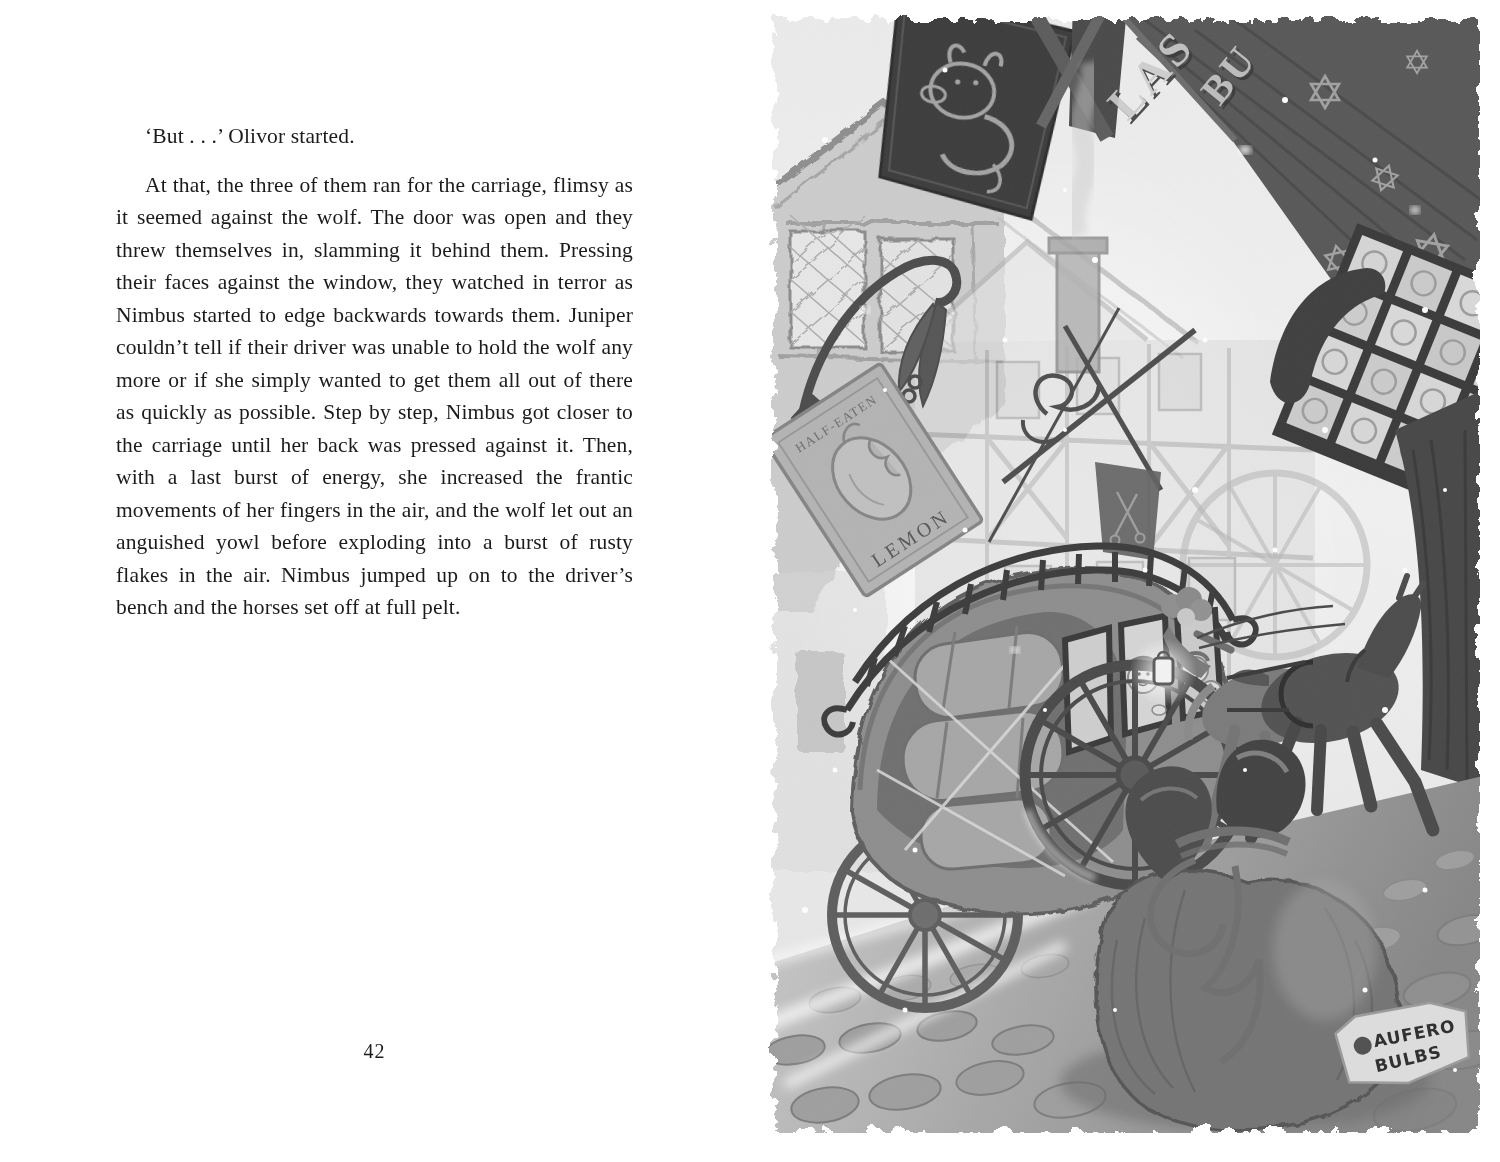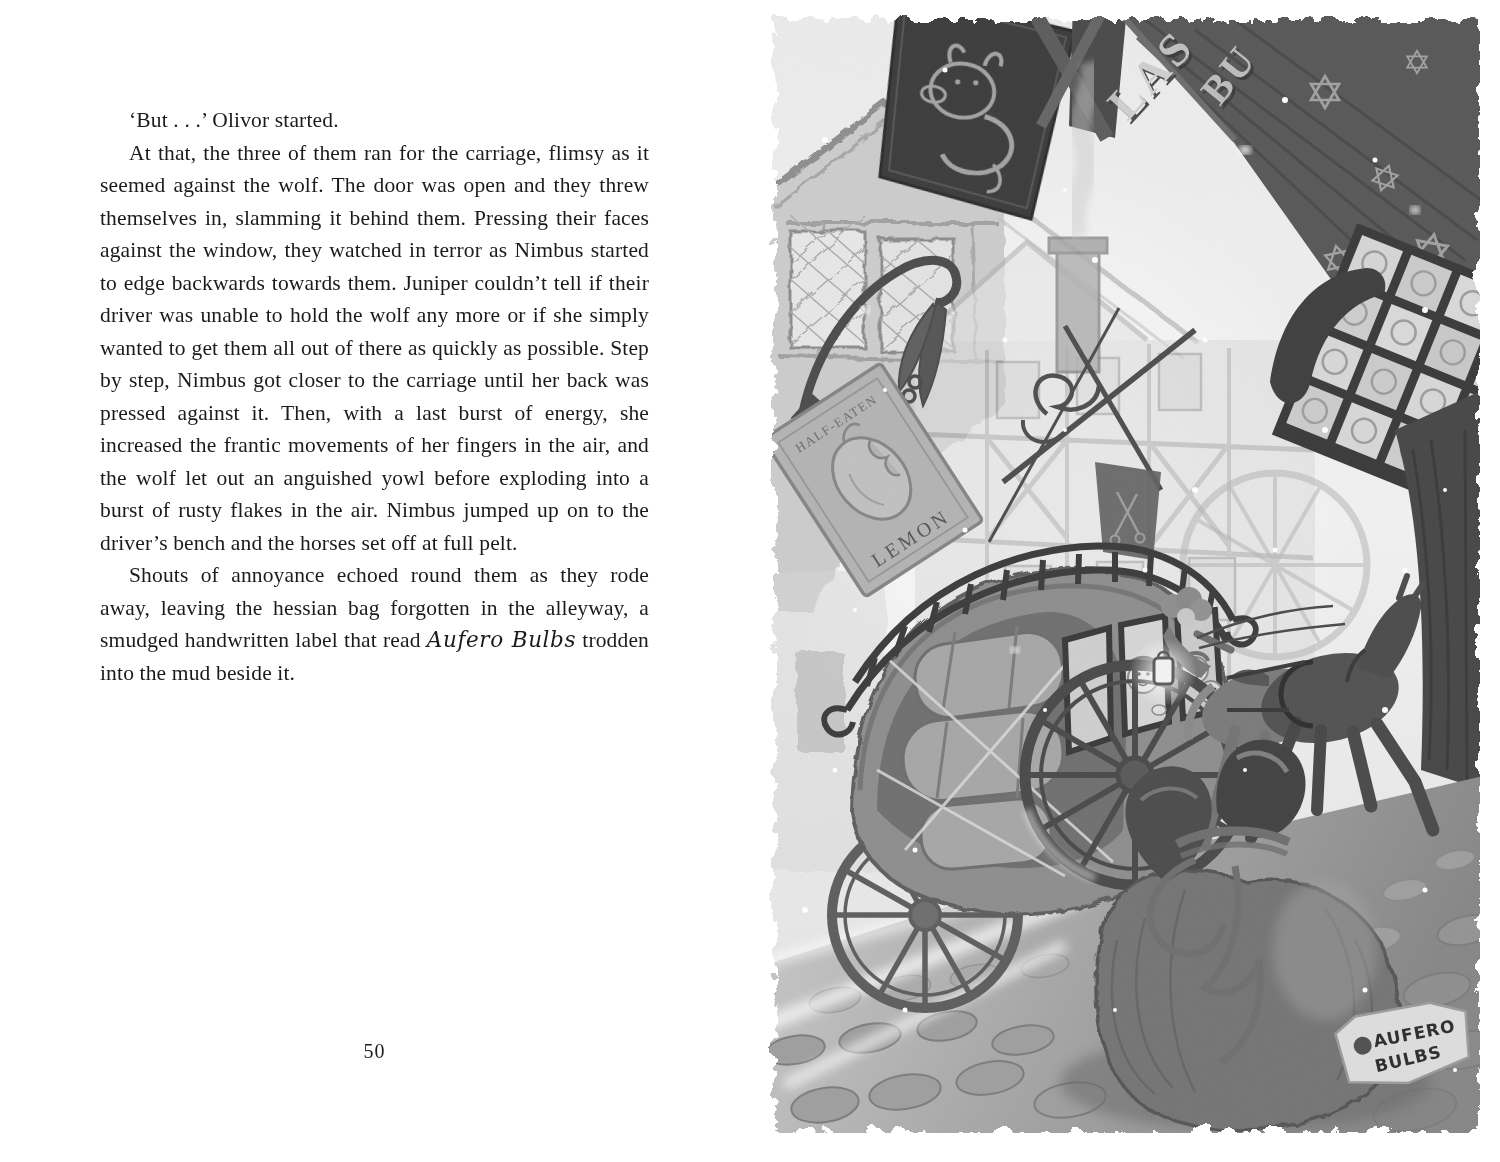--- a/index.html
+++ b/index.html
@@ -2,42 +2,41 @@
 <html><head>
 <meta charset="utf-8">
 <style>
   html,body{margin:0;padding:0;background:#ffffff;}
   body{width:1500px;height:1162px;position:relative;overflow:hidden;
        font-family:"Liberation Serif", serif;color:#1b1b1d;}
   .spread{position:absolute;inset:0;}
   .text-block{position:absolute;left:100px;top:104px;width:549px;
       font-size:21.5px;line-height:32.5px;text-align:justify;
       text-justify:inter-word;letter-spacing:0.15px;}
-  .text-block p{margin:0;text-indent:29px;}
+  .text-block p{margin:16px;text-indent:29px;}
   .script{font-style:italic;font-family:"DejaVu Serif", serif;letter-spacing:0.6px;}
   .page-number{position:absolute;left:100px;top:1040px;width:549px;
       text-align:center;font-size:20px;letter-spacing:1px;}
   .illustration-wrap{position:absolute;left:765px;top:10px;width:718px;height:1126px;}
   svg{display:block;}
   .carved{font-family:"Liberation Serif",serif;font-weight:bold;}
   .tagtext{font-family:"DejaVu Sans",sans-serif;font-weight:bold;}
   .signtext{font-family:"Liberation Serif",serif;}
 </style>
 </head>
 <body>
 
 <main class="spread">
 
   <section>
     <div class="text-block">
       <p>‘But . . .’ Olivor started.</p>
       <p>At that, the three of them ran for the carriage, flimsy as it seemed against the wolf. The door was open and they threw themselves in, slamming it behind them. Pressing their faces against the window, they watched in terror as Nimbus started to edge backwards towards them. Juniper couldn’t tell if their driver was unable to hold the wolf any more or if she simply wanted to get them all out of there as quickly as possible. Step by step, Nimbus got closer to the carriage until her back was pressed against it. Then, with a last burst of energy, she increased the frantic movements of her fingers in the air, and the wolf let out an anguished yowl before exploding into a burst of rusty flakes in the air. Nimbus jumped up on to the driver’s bench and the horses set off at full pelt.</p>
-      <p><span>Shouts of annoyance echoed round them as they rode away, leaving the hessian bag forgotten in the alleyway, a smudged handwritten label that read </span><span class="script">Aufero Bulbs</span><span> trodden into the mud beside it.</span></p>
     </div>
-    <div class="page-number">50</div>
+    <div class="page-number">42</div>
   </section>
 
   <section class="illustration-wrap">
   <svg width="718" height="1126" viewBox="0 0 718 1126">
     <defs>
       <linearGradient id="sky" x1="0" y1="0" x2="0" y2="1">
         <stop offset="0" stop-color="#ececec"></stop>
             <stop offset="0.45" stop-color="#f2f2f2"></stop>
         <stop offset="1" stop-color="#e3e3e3"></stop>
       </linearGradient>

